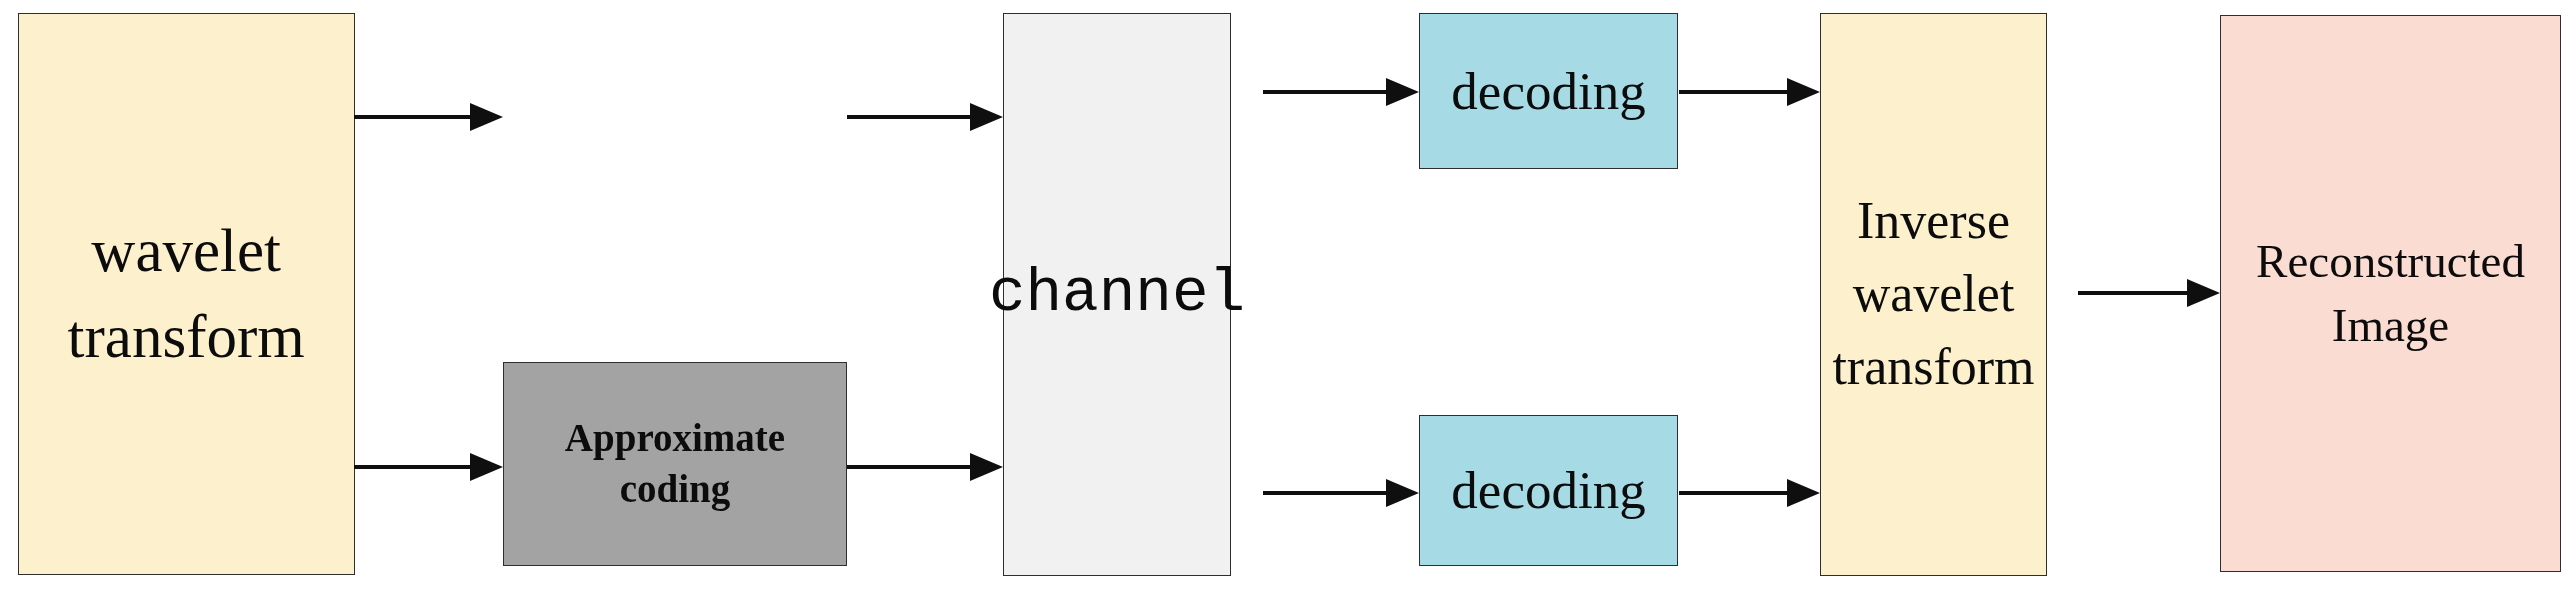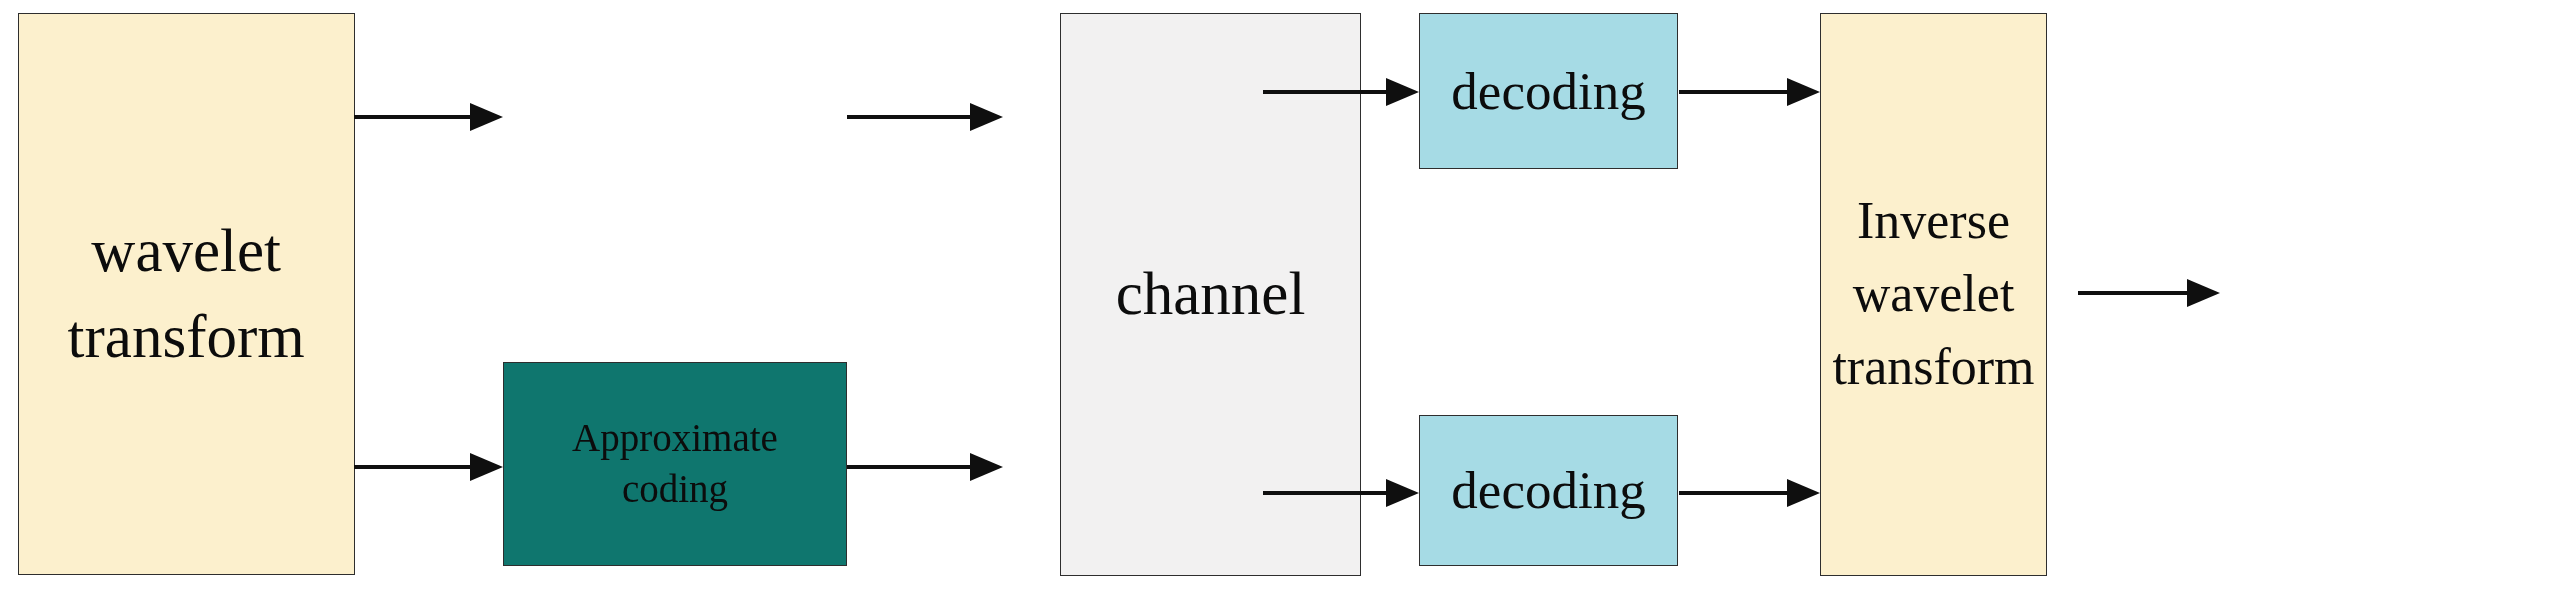--- a/index.html
+++ b/index.html
@@ -35,21 +35,21 @@
   
   #n-wavelet      { left: 17.7px;   top: 12.7px;  width: 337px; height: 562px; }
   #n-wavelet .label { font-size: 61px; line-height: 1.4; }
 
   #n-precise      { left: 503px;  top: 13.3px;  width: 344px; height: 207px; }
   #n-precise .label { font-size: 48px; line-height: 1.2; }
 
   #n-approx       { left: 503px;  top: 362px; width: 344px; height: 204px; }
   #n-approx .label { font-size: 39px; line-height: 1.3; }
 
-  #n-channel      { left: 1060px; top: 12.7px;  width: 301px; height: 563px; }
+  #n-channel      { left: 1003px; top: 12.7px;  width: 228px; height: 563px; font-family: Liberation Mono, monospace; }
   #n-channel .label { font-size: 61px; }
 
   #n-decoding-top { left: 1419px; top: 13.3px;  width: 259px; height: 156px; }
   #n-decoding-top .label { font-size: 53px; }
 
   #n-decoding-bot { left: 1419px; top: 415px; width: 259px; height: 151px; }
   #n-decoding-bot .label { font-size: 53px; }
 
   #n-inverse      { left: 1820px; top: 12.7px;  width: 227px; height: 563px; }
   #n-inverse .label { font-size: 52px; line-height: 1.4; }
@@ -88,21 +88,21 @@
 <body>
 
 <div id="stage">
 
   <div class="node" id="n-wavelet" style="background: rgb(252, 240, 205);">
     <span class="label">wavelet
 transform</span>
   </div>
 
 
-  <div class="node" id="n-approx" style="background: #0f766e;">
+  <div class="node" id="n-approx" style="background: #a3a3a3; font-weight: bold;">
     <span class="label">Approximate
 coding</span>
   </div>
 
   <div class="node" id="n-channel" style="background: rgb(242, 241, 241);">
     <span class="label">channel</span>
   </div>
 
   <div class="node" id="n-decoding-top" style="background: rgb(166, 219, 229);">
     <span class="label">decoding</span>
@@ -111,20 +111,24 @@
   <div class="node" id="n-decoding-bot" style="background: rgb(166, 219, 229);">
     <span class="label">decoding</span>
   </div>
 
   <div class="node" id="n-inverse" style="background: rgb(252, 240, 205);">
     <span class="label">Inverse
 wavelet
 transform</span>
   </div>
 
+  <div class="node" id="n-reconstructed" style="background: rgb(251, 220, 210);">
+    <span class="label">Reconstructed
+Image</span>
+  </div>
 
   <div class="arrow" id="a1"></div>
   <div class="arrow" id="a2"></div>
   <div class="arrow" id="a3"></div>
   <div class="arrow" id="a4"></div>
   <div class="arrow" id="a5"></div>
   <div class="arrow" id="a6"></div>
   <div class="arrow" id="a7"></div>
   <div class="arrow" id="a8"></div>
   <div class="arrow" id="a9"></div>

